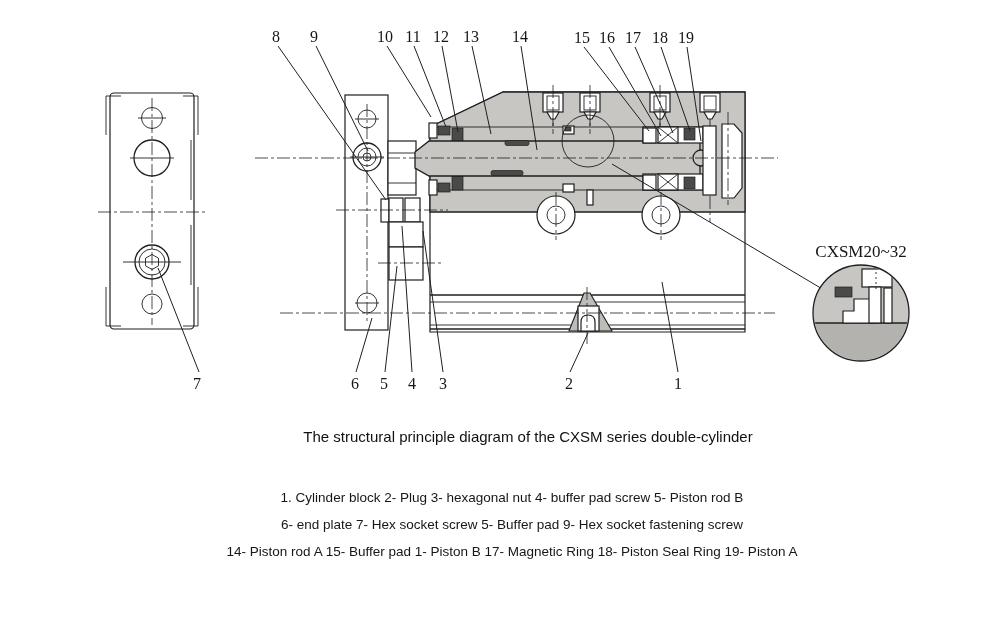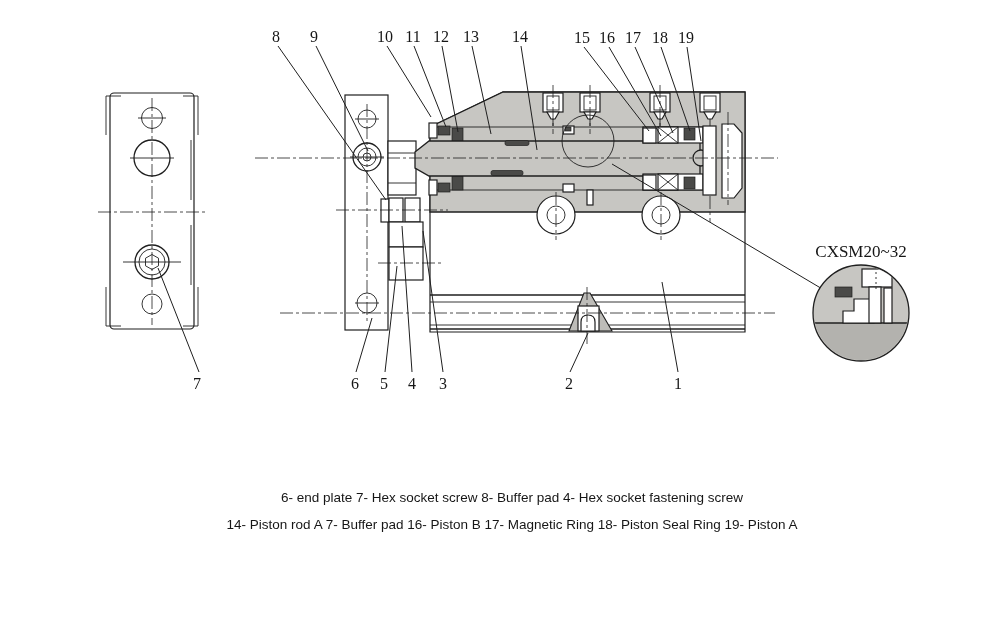--- a/index.html
+++ b/index.html
@@ -264,19 +264,21 @@
     <text x="197" y="389" text-anchor="middle" class="num">7</text>
     <text x="355" y="389" text-anchor="middle" class="num">6</text>
     <text x="384" y="389" text-anchor="middle" class="num">5</text>
     <text x="412" y="389" text-anchor="middle" class="num">4</text>
     <text x="443" y="389" text-anchor="middle" class="num">3</text>
     <text x="569" y="389" text-anchor="middle" class="num">2</text>
     <text x="678" y="389" text-anchor="middle" class="num">1</text>
   </g>
 </svg>
 
+<div class="caption">The structural principle diagram of the CXSM series double-cylinder</div>
 
 <div class="legend">
-  <div>6- end plate  7- Hex socket screw  8- Buffer pad  4- Hex socket fastening screw</div>
-  <div>14- Piston rod A  7- Buffer pad  16- Piston B  17- Magnetic Ring  18- Piston Seal Ring  19- Piston A</div>
+  <div>1. Cylinder block  2- Plug  3- hexagonal nut  4- buffer pad screw  5- Piston rod B</div>
+  <div>6- end plate  7- Hex socket screw  5- Buffer pad  9- Hex socket fastening screw</div>
+  <div>14- Piston rod A  15- Buffer pad  1- Piston B  17- Magnetic Ring  18- Piston Seal Ring  19- Piston A</div>
 </div>
 
 </div>
 
 </body></html>

